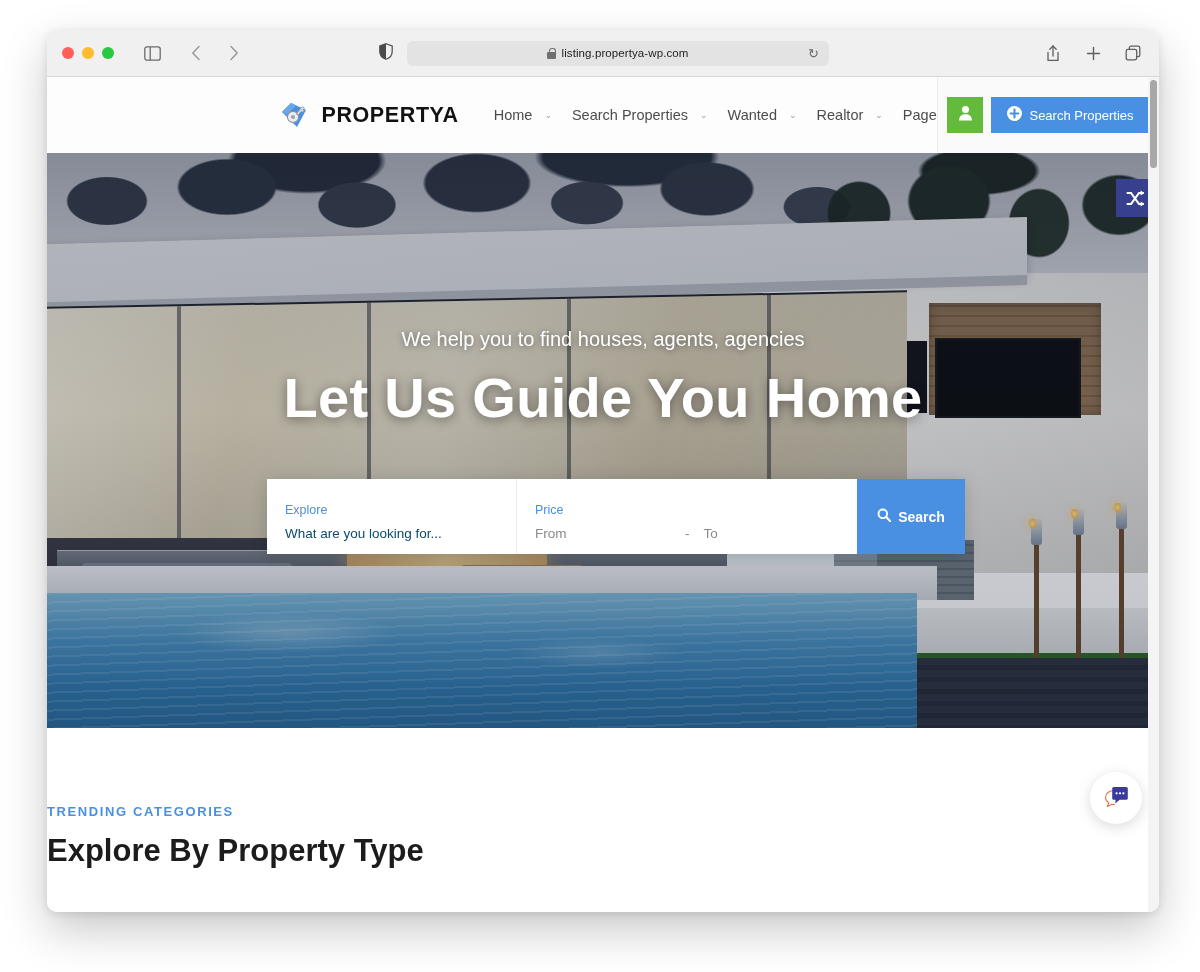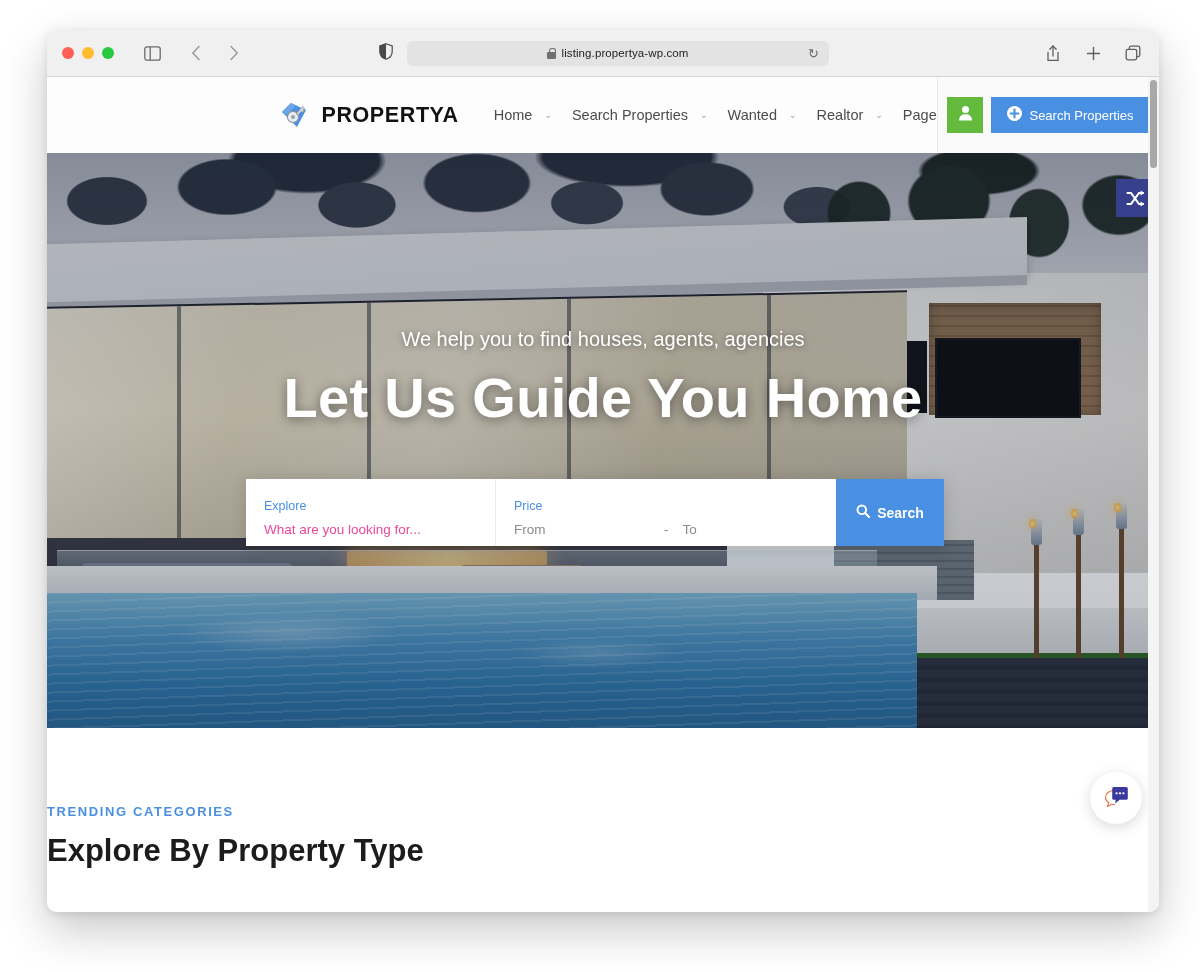--- a/index.html
+++ b/index.html
@@ -369,37 +369,37 @@
     width: 38px; height: 38px;
     background: #36408c;
     display: flex; align-items: center; justify-content: center;
     z-index: 6;
     cursor: pointer;
   }
 
   
   .search-card {
     position: absolute;
-    left: 199px;
+    left: 220px;
     top: 326px;
     width: 698px;
-    height: 67px;
+    height: 75px;
     background: #ffffff;
     display: flex;
     z-index: 4;
     box-shadow: 0 2px 16px rgba(0,0,0,.16);
   }
   .sf-field {
     padding: 11px 0 0 18px;
     display: flex; flex-direction: column; justify-content: center;
   }
   .sf-explore { width: 250px; border-right: 1px solid #ececec; }
   .sf-price { flex: 1; }
   .sf-label { font-size: 12.5px; color: #4a90e2; margin-bottom: 9px; }
-  .sf-value { font-size: 13.5px; color: #ec4899; }
+  .sf-value { font-size: 13.5px; color: #0c4a6e; }
   .price-row { display: flex; align-items: center; gap: 0; }
   .price-from { width: 150px; font-size: 13.5px; color: #8b8b8b; }
   .price-dash { font-size: 13.5px; color: #8b8b8b; margin-right: 14px; }
   .price-to { font-size: 13.5px; color: #8b8b8b; }
   .sf-submit {
     width: 108px;
     background: #4a90e2;
     color: #fff;
     display: flex; align-items: center; justify-content: center;
     gap: 7px;

